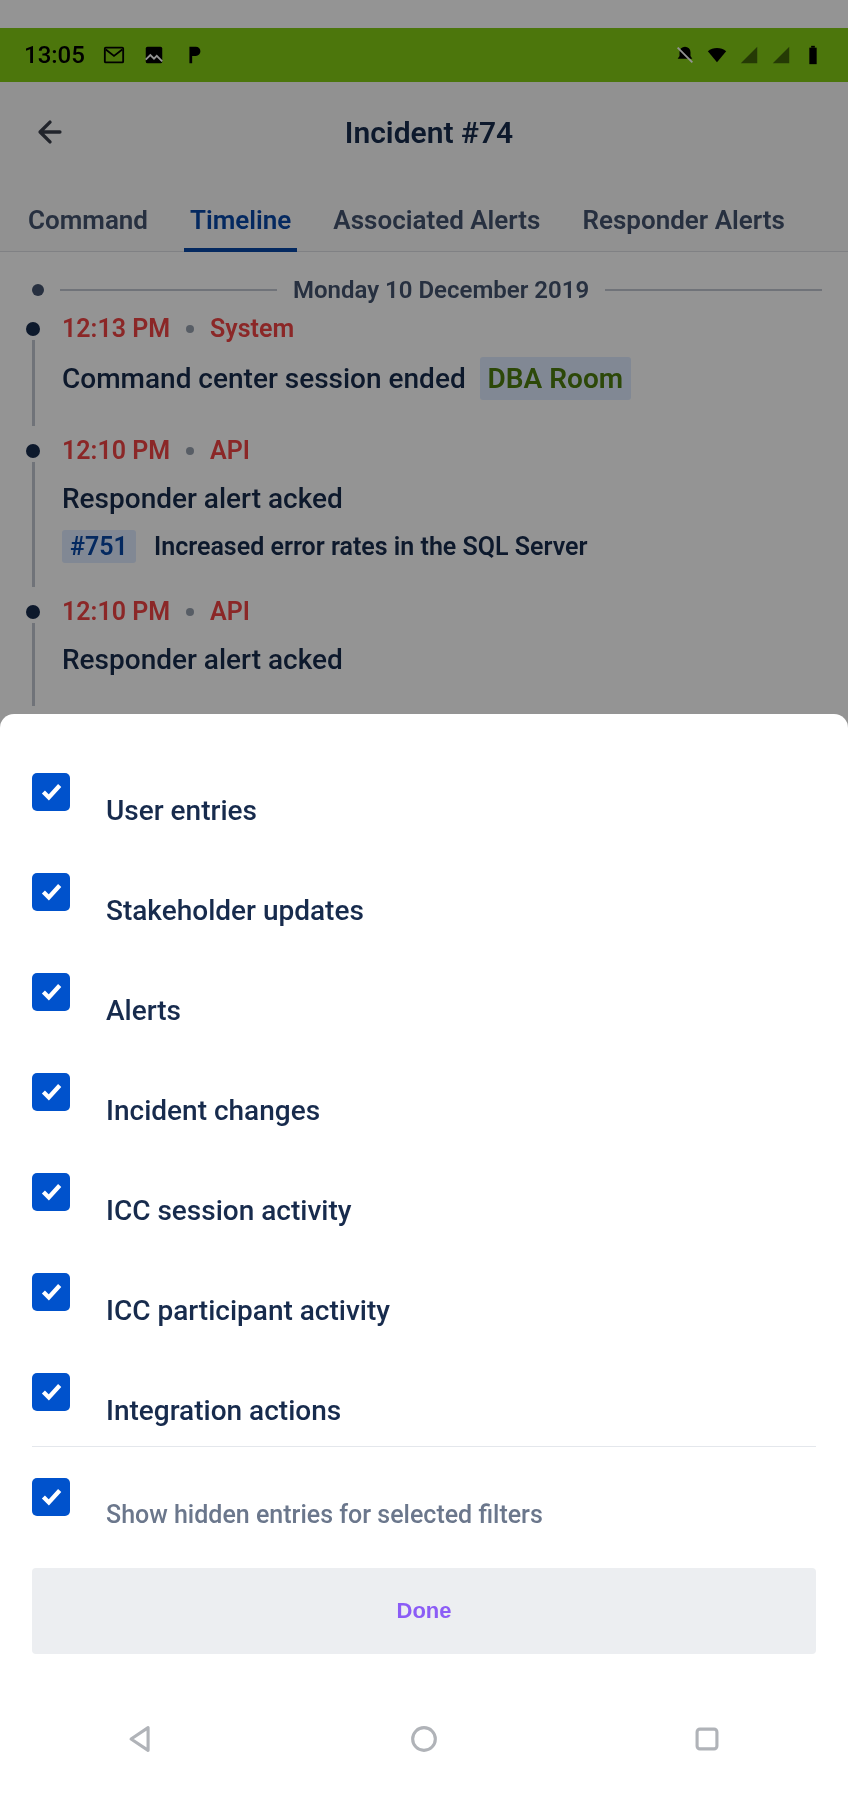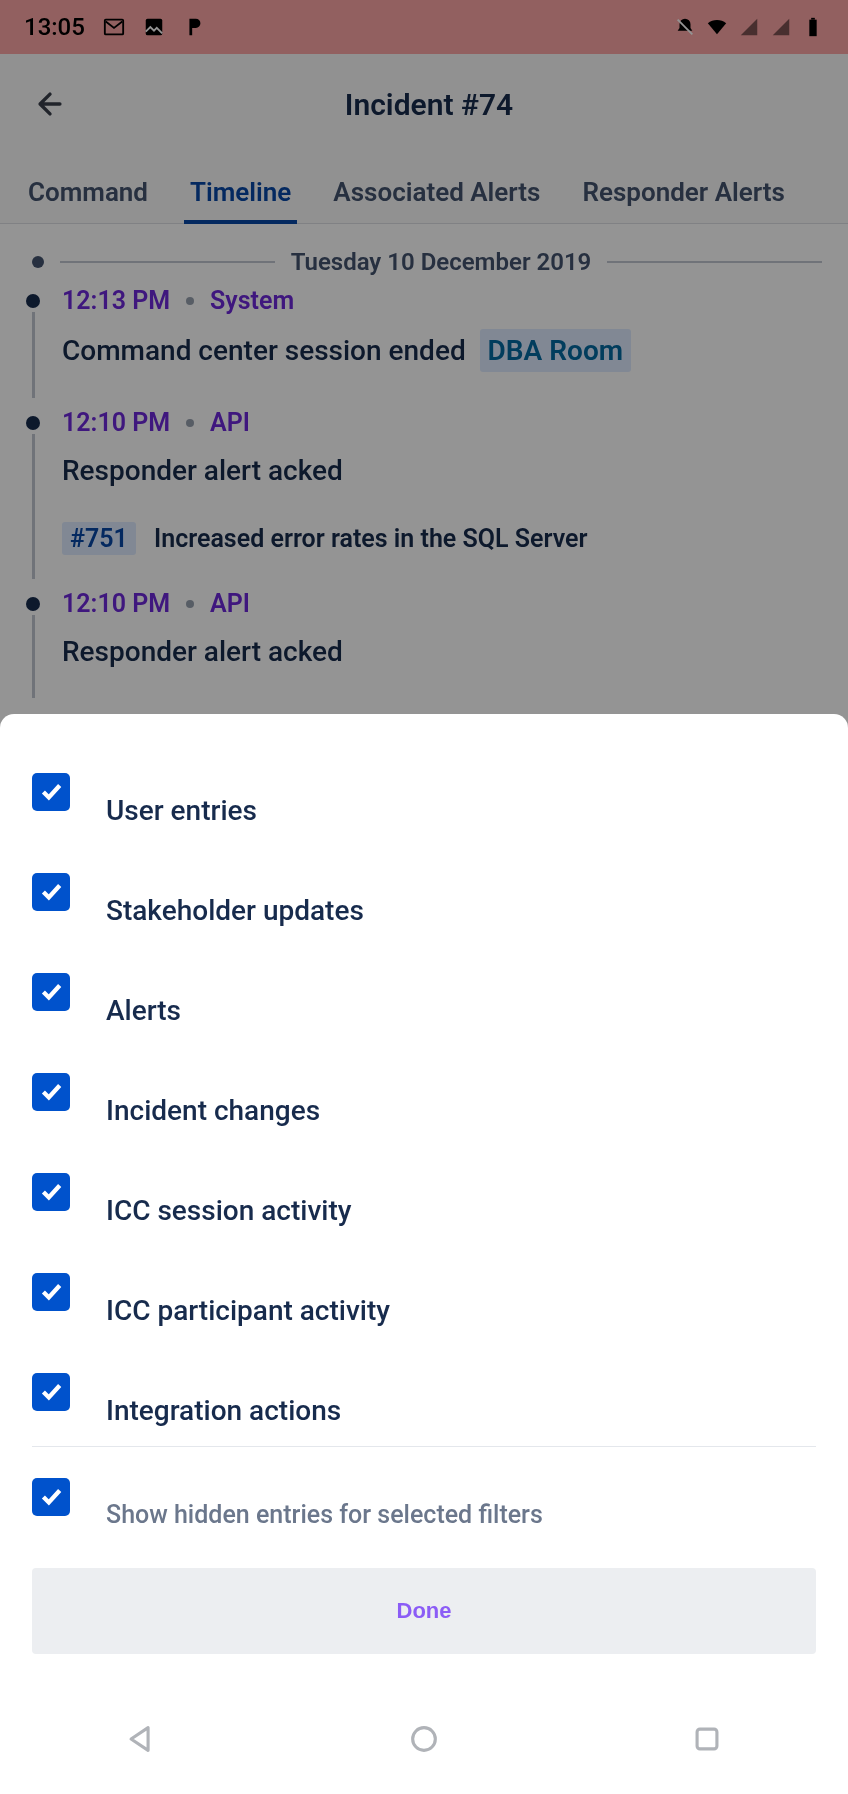--- a/index.html
+++ b/index.html
@@ -3,21 +3,21 @@
 <meta charset="utf-8">
 <style>
   * { box-sizing: border-box; margin: 0; padding: 0; }
   html, body { width: 848px; height: 1794px; font-family: -apple-system, BlinkMacSystemFont, "Segoe UI", Roboto, Helvetica, Arial, sans-serif; background: #fff; overflow: hidden; position: relative; }
 
   
   .bg-layer { position: absolute; inset: 0; }
   .dim-overlay { position: absolute; inset: 0; background: rgba(0,0,0,0.42); z-index: 5; }
 
   
-  .status-bar { height: 54px; display: flex; align-items: center; justify-content: space-between; padding: 8px 24px; color: #000; font-size: 24px; font-weight: 500; background: #fca5a5; }
+  .status-bar { height: 54px; display: flex; align-items: center; justify-content: space-between; padding: 8px 24px; color: #000; font-size: 24px; font-weight: 500; background: #84cc16; margin-top: 28px; }
   .status-left { display: flex; align-items: center; gap: 18px; }
   .status-right { display: flex; align-items: center; gap: 10px; }
   .status-icon { width: 22px; height: 22px; display: inline-flex; align-items: center; justify-content: center; }
   .status-icon svg { width: 22px; height: 22px; }
 
   
   .app-header { height: 100px; display: flex; align-items: center; padding: 0 28px; position: relative; background: #fafafa; }
   .back-btn { width: 44px; height: 44px; display: flex; align-items: center; justify-content: center; color: #3a3f4b; }
   .app-title { position: absolute; left: 10px; right: 0; text-align: center; font-size: 30px; font-weight: 600; color: #172B4D; pointer-events: none; }
 
@@ -32,25 +32,25 @@
   .date-sep { display: flex; align-items: center; gap: 16px; margin: 10px 0 10px 0; }
   .date-sep .dot { width: 12px; height: 12px; border-radius: 50%; background: #44546f; flex: 0 0 12px; margin-left: 6px; }
   .date-sep .line { flex: 1; height: 2px; background: #c1c7d0; }
   .date-sep .label { font-size: 24px; font-weight: 600; color: #44546f; white-space: nowrap; }
 
   .entry { display: flex; gap: 22px; margin-top: 10px; }
   .entry .marker { width: 14px; display: flex; flex-direction: column; align-items: center; padding-top: 8px; }
   .entry .marker .bullet { width: 14px; height: 14px; border-radius: 50%; background: #172B4D; }
   .entry .marker .bar { width: 3px; flex: 1; background: #c1c7d0; margin-top: 4px; }
   .entry .body { flex: 1; padding-bottom: 26px; }
-  .meta { display: flex; align-items: center; gap: 16px; font-size: 25px; font-weight: 600; color: #6d28d9; }
+  .meta { display: flex; align-items: center; gap: 16px; font-size: 25px; font-weight: 600; color: #ef4444; }
   .meta .mdot { width: 8px; height: 8px; border-radius: 50%; background: #97a0af; }
   .msg { margin-top: 14px; font-size: 28px; color: #172B4D; font-weight: 500; line-height: 1.4; }
-  .pill { display: inline-block; background: #DEEBFF; color: #0369a1; font-weight: 600; padding: 2px 8px; border-radius: 3px; }
-  .sub { margin-top: 34px; font-size: 25px; font-weight: 600; color: #172B4D; }
+  .pill { display: inline-block; background: #DEEBFF; color: #4d7c0f; font-weight: 600; padding: 2px 8px; border-radius: 3px; }
+  .sub { margin-top: 14px; font-size: 25px; font-weight: 600; color: #172B4D; }
   .sub .link { color: #0747A6; background: #DEEBFF; padding: 2px 8px; border-radius: 3px; margin-right: 12px; }
 
   
   .sheet { position: absolute; left: 0; right: 0; top: 714px; bottom: 0; background: #fff; border-top-left-radius: 14px; border-top-right-radius: 14px; z-index: 10; padding-top: 28px; }
   .filter-list { padding: 0 32px; }
   .filter-row { display: flex; align-items: center; gap: 36px; height: 100px; }
   .filter-row.sep { border-top: 1px solid #e4e7ec; margin-top: 4px; }
   .checkbox { width: 38px; height: 38px; border-radius: 5px; background: #0052CC; display: flex; align-items: center; justify-content: center; flex: 0 0 38px; }
   .checkbox svg { width: 26px; height: 26px; stroke: #fff; stroke-width: 4; fill: none; }
   .filter-label { font-size: 28px; font-weight: 500; color: #172B4D; margin-top: 36px; }
@@ -134,21 +134,21 @@
     <div class="tab">Command</div>
     <div class="tab active">Timeline</div>
     <div class="tab">Associated Alerts</div>
     <div class="tab">Responder Alerts</div>
   </div>
 
   <div class="timeline">
     <div class="date-sep">
       <span class="dot"></span>
       <span class="line"></span>
-      <span class="label">Tuesday 10 December 2019</span>
+      <span class="label">Monday 10 December 2019</span>
       <span class="line"></span>
     </div>
 
     <div class="entry">
       <div class="marker">
           <span class="bullet"></span>
           <span class="bar"></span>
         </div>
       <div class="body">
         <div class="meta">

